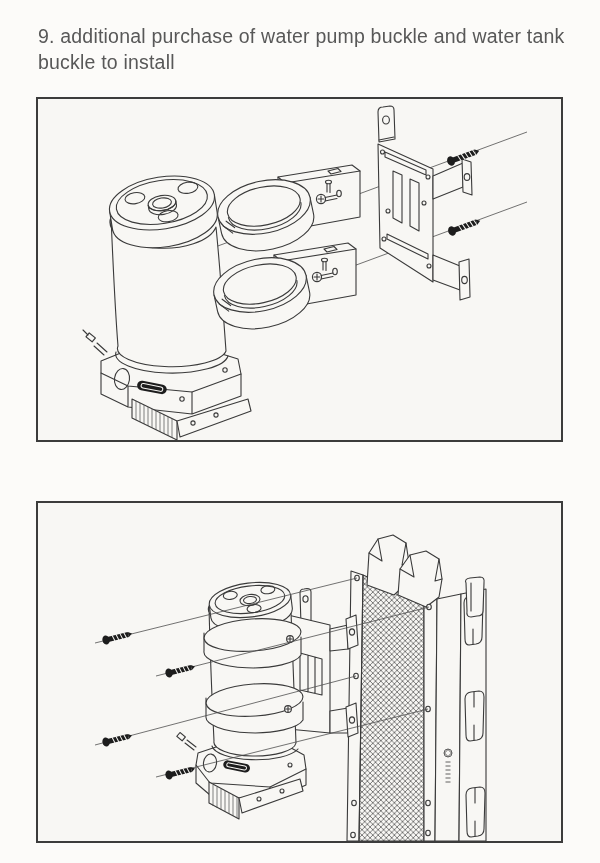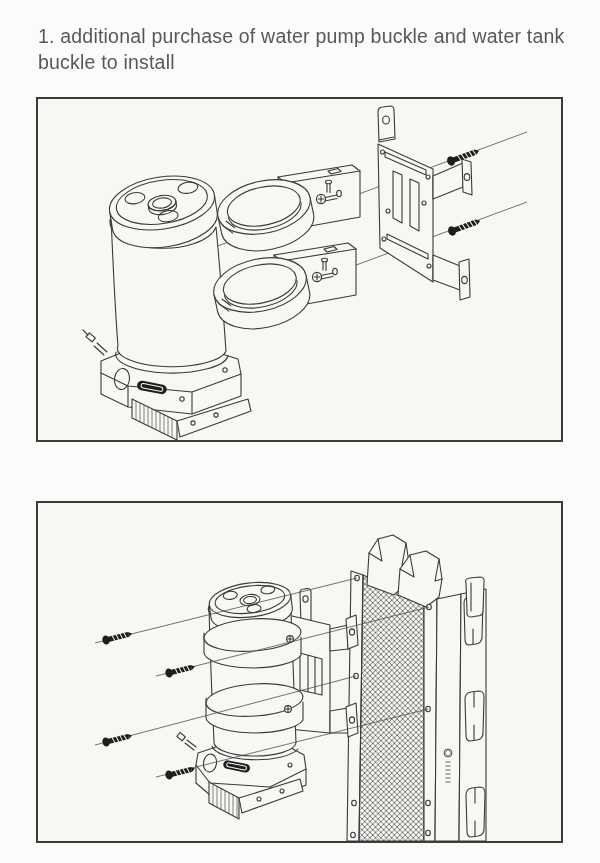--- a/index.html
+++ b/index.html
@@ -22,21 +22,21 @@
   .figure svg{display:block;width:100%;height:100%;}
   .ink{stroke:#3a3a3a;fill:none;stroke-width:1.1;stroke-linejoin:round;stroke-linecap:round;}
   .inkf{stroke:#3a3a3a;fill:#f8f7f4;stroke-width:1.1;stroke-linejoin:round;stroke-linecap:round;}
   .thin{stroke:#4a4a4a;stroke-width:.7;fill:none;}
   .leader{stroke:#4f4f4f;stroke-width:.8;fill:none;}
   .dark{fill:#1d1d1d;stroke:none;}
 </style>
 </head>
 <body>
 
-<div class="heading">1. additional purchase of water pump buckle and water tank buckle to install</div>
+<div class="heading">9. additional purchase of water pump buckle and water tank buckle to install</div>
 
 <div class="figure" id="fig1">
 <svg viewBox="0 0 523 341">
   <defs>
     <g id="screwA">
       <ellipse cx="0" cy="0" rx="3.8" ry="4.8" class="dark"></ellipse>
       <rect x="2" y="-2.7" width="24" height="5.4" class="dark"></rect>
       <path d="M8,-3.2 l1.6,6.4 M12,-3.2 l1.6,6.4 M16,-3.2 l1.6,6.4 M20,-3.2 l1.6,6.4 M24,-3.2 l1.6,6.4" stroke="#f8f7f4" stroke-width="1" fill="none"></path>
       <path d="M26,-2.7 l4,2.7 -4,2.7 z" class="dark"></path>
     </g>

